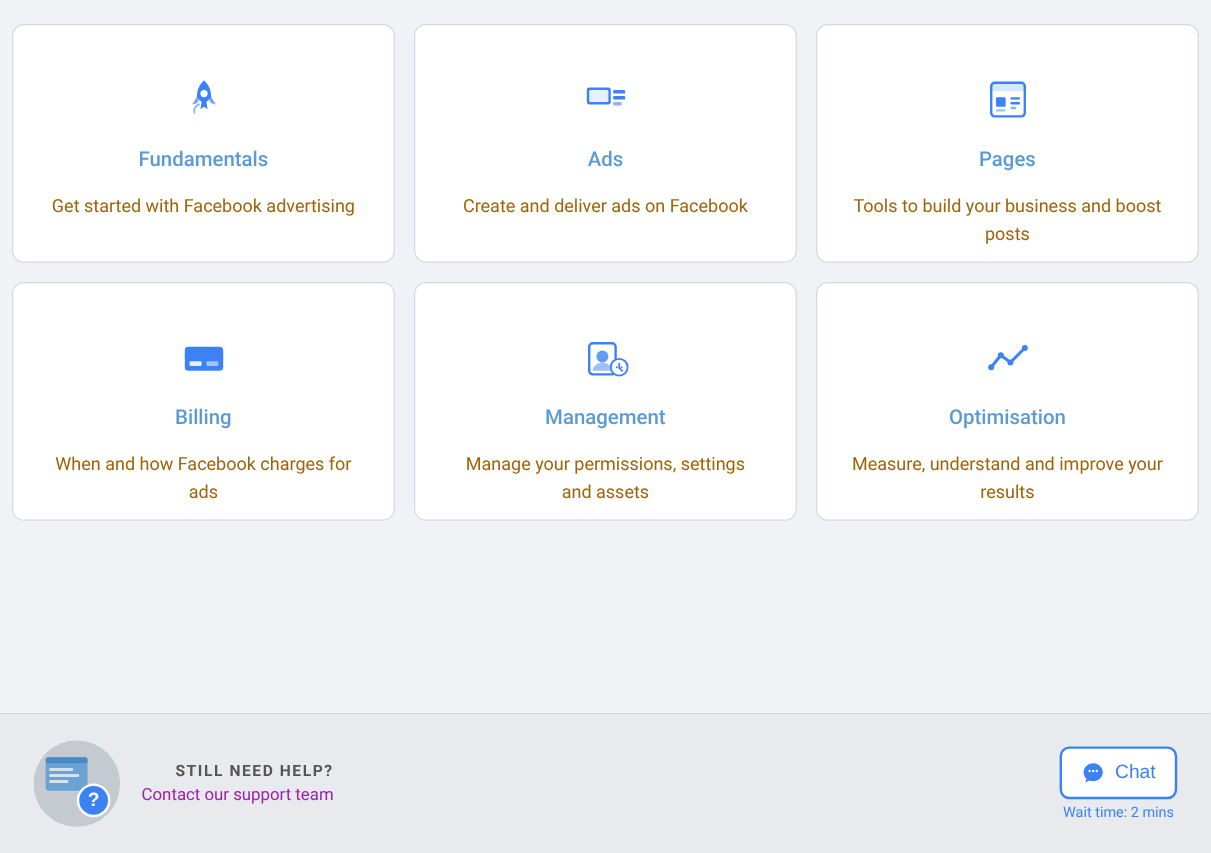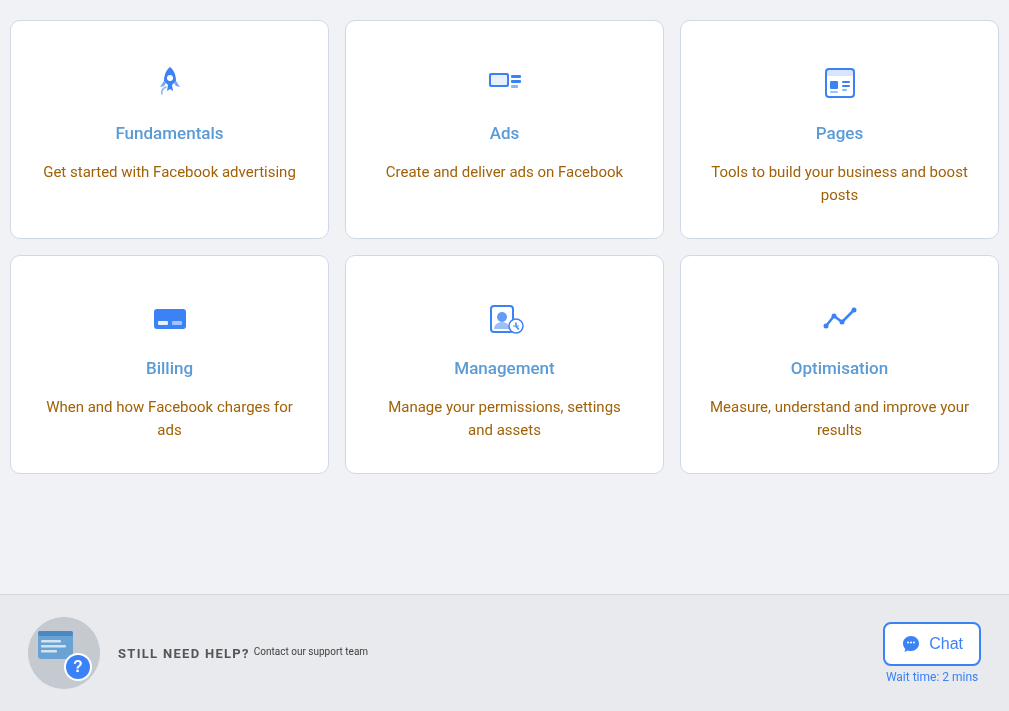--- a/index.html
+++ b/index.html
@@ -19,21 +19,21 @@
       grid-template-columns: repeat(3, 1fr);
       gap: 16px;
       max-width: 1000px;
       margin: 0 auto;
     }
 
     .card {
       background: #fff;
       border: 1.5px solid #d0d8e8;
       border-radius: 10px;
-      padding: 36px 28px 32px 28px;
+      padding: 36px 28px 12px 28px;
       display: flex;
       flex-direction: column;
       align-items: center;
       text-align: center;
       cursor: pointer;
       transition: box-shadow 0.15s;
     }
 
     .card-icon {
       font-size: 38px;
@@ -91,35 +91,36 @@
       flex-shrink: 0;
     }
 
     .avatar-svg {
       width: 72px;
       height: 72px;
     }
 
     .footer-text-block {
       display: flex;
-      flex-direction: row;
+      flex-direction: column;
       gap: 4px;
+      align-items: flex-end;
     }
 
     .footer-heading {
       font-size: 13px;
       font-weight: 700;
       letter-spacing: 0.1em;
       color: #555;
       text-transform: uppercase;
     }
 
     .footer-subtext {
-      font-size: 10px;
-      color: #404040;
+      font-size: 14px;
+      color: #a21caf;
     }
 
     .chat-button {
       display: flex;
       flex-direction: column;
       align-items: center;
       gap: 4px;
     }
 
     .chat-btn {

